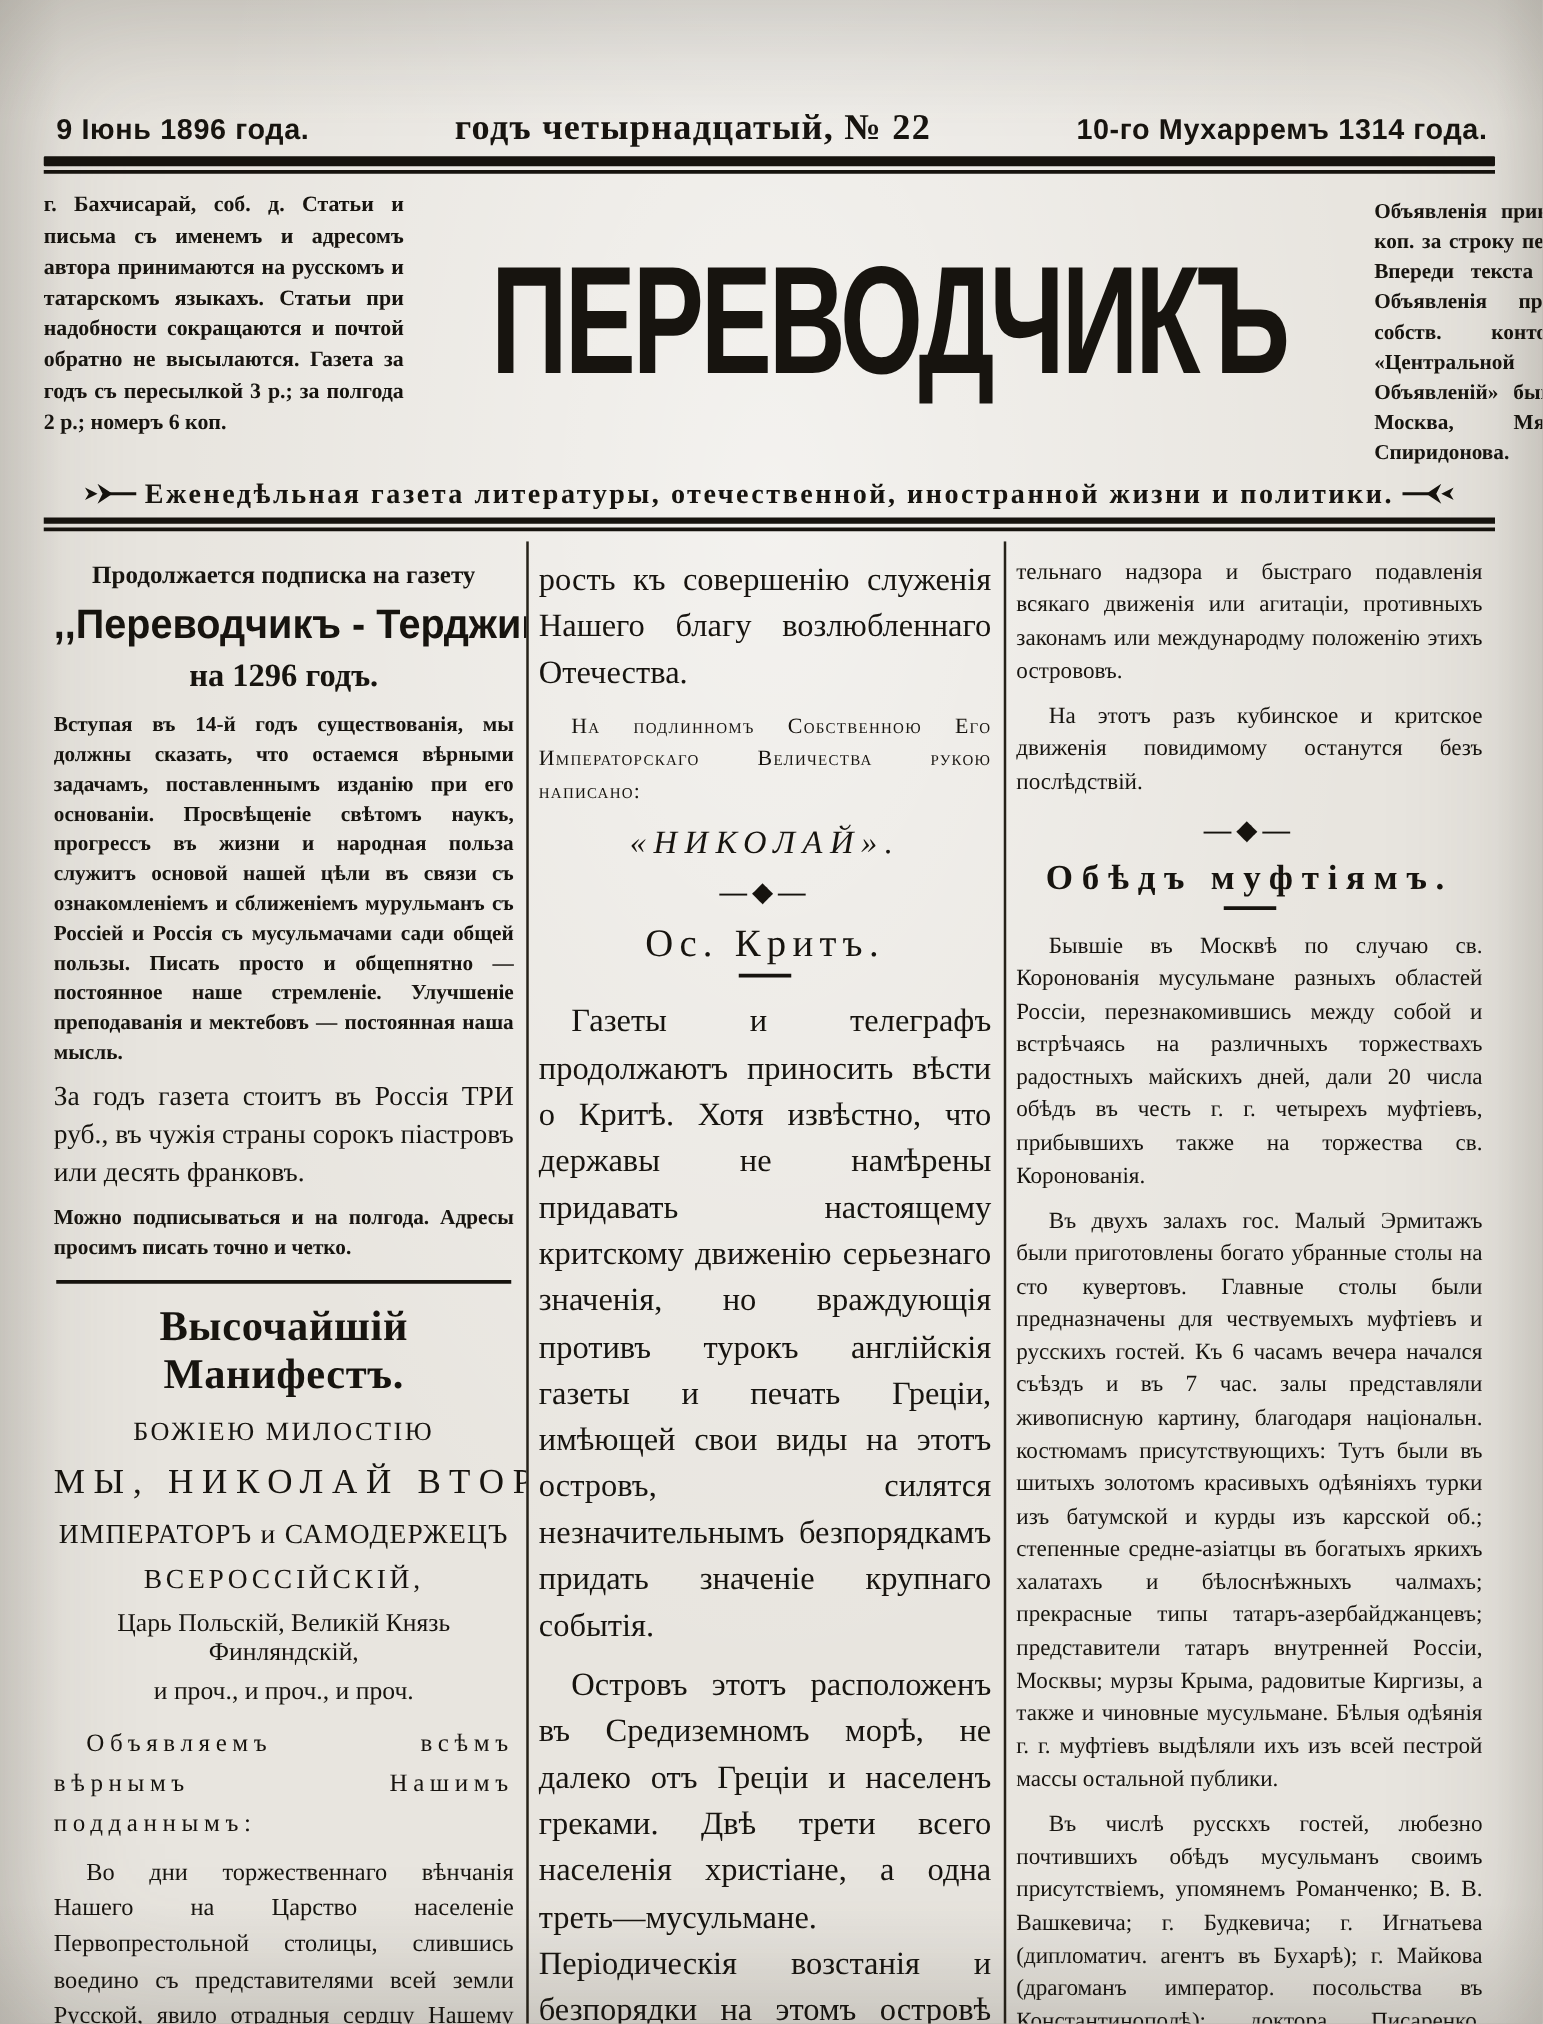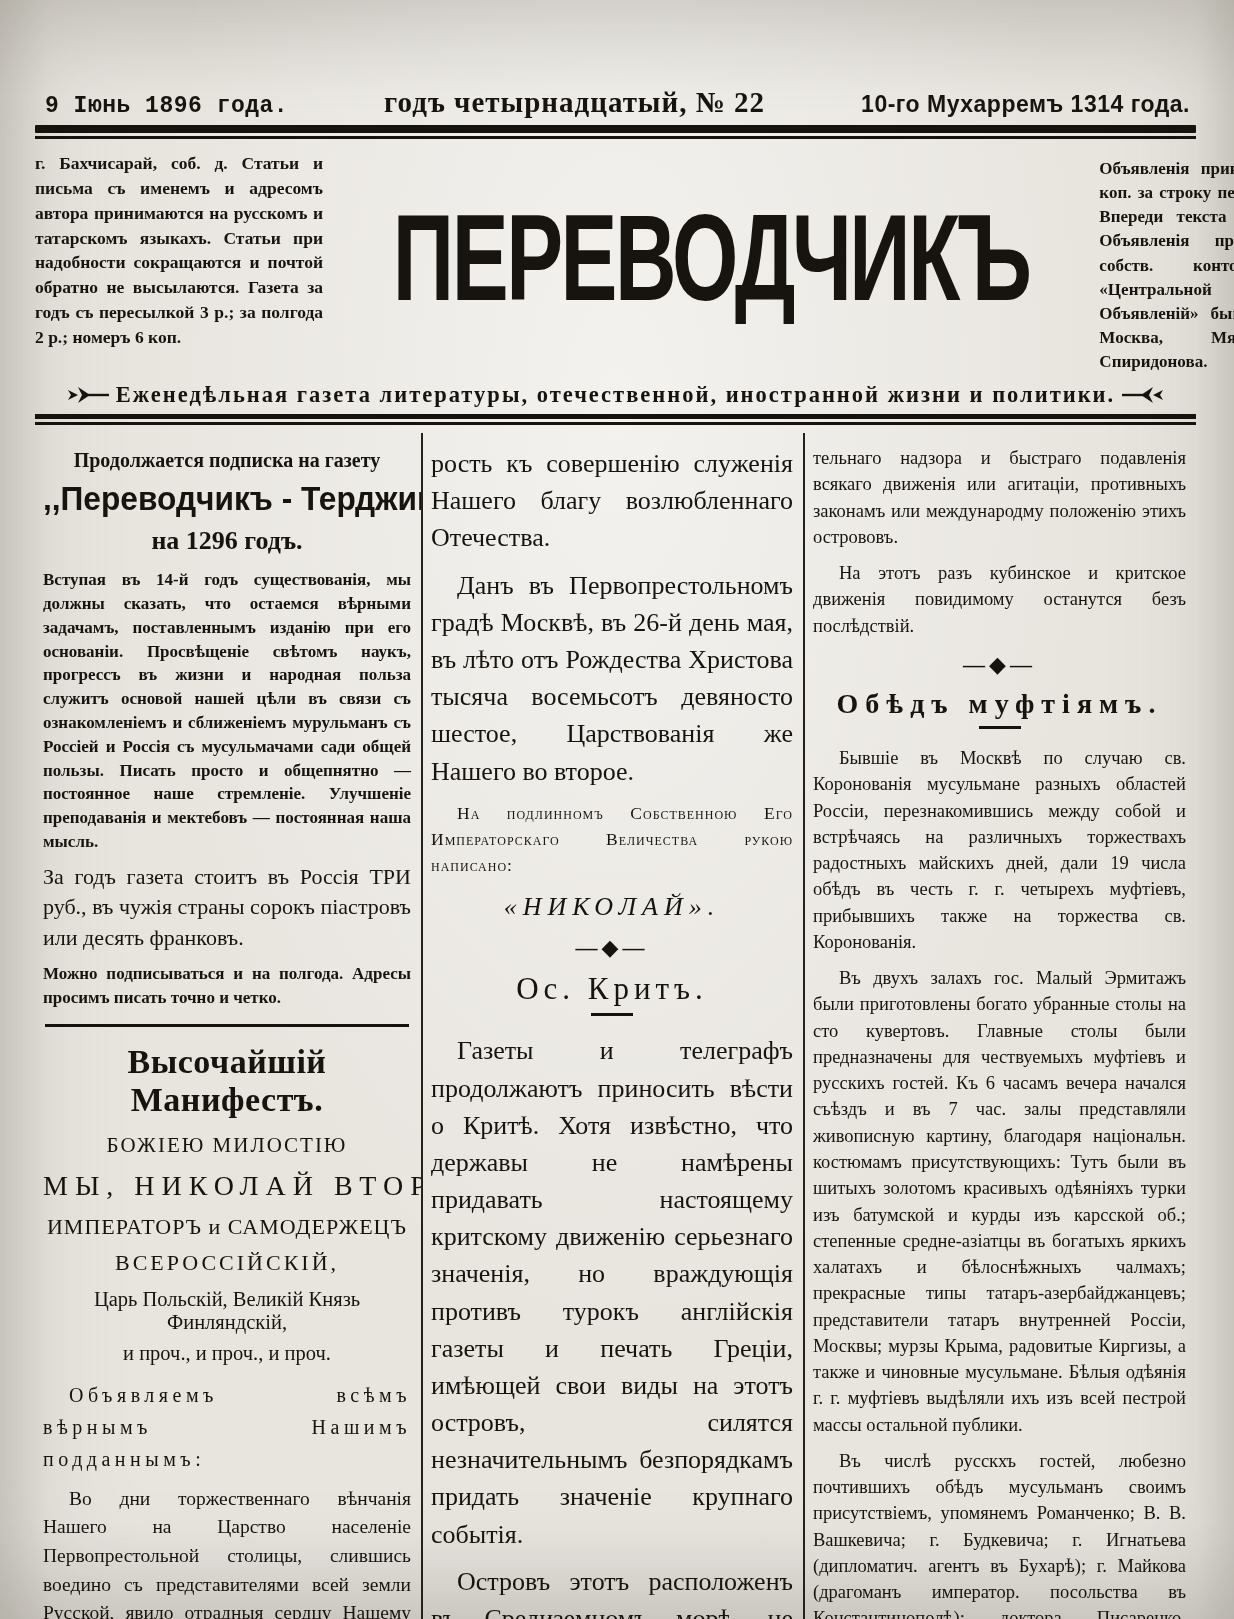--- a/index.html
+++ b/index.html
@@ -16,21 +16,21 @@
     color:#17140f;
     font-family:"Liberation Serif","DejaVu Serif",serif;
     -webkit-font-smoothing:antialiased;
   }
   .inner{padding:0 38px 0 35px;}
   
   .topline{
     display:flex;justify-content:space-between;align-items:baseline;
     padding:86px 6px 6px 10px;
   }
-  .topline .date-left{font-family:Liberation Mono, monospace;font-weight:bold;font-size:23px;letter-spacing:.5px;}
+  .topline .date-left{font-family:Liberation Sans, sans-serif;font-weight:bold;font-size:23px;letter-spacing:.5px;}
   .topline .issue{font-weight:bold;font-size:29px;letter-spacing:1px;}
   .topline .date-right{font-family:"Liberation Sans","DejaVu Sans",sans-serif;font-weight:bold;font-size:23px;letter-spacing:.5px;}
   .rule-thick{height:8px;background:#16130e;border-radius:1px;}
   .rule-thin{height:3px;background:#16130e;margin-top:3px;}
   .rule-mid{height:5px;background:#16130e;}
   
   .masthead{display:flex;align-items:stretch;margin-top:6px;}
   .mast-side{
     width:288px;flex:0 0 auto;
     font-weight:bold;font-size:17.5px;line-height:1.42;
@@ -153,37 +153,36 @@
         <div class="man-rus">ВСЕРОССІЙСКІЙ,</div>
         <div class="man-tsar">Царь Польскій, Великій Князь Финляндскій,</div>
         <div class="man-etc">и проч., и проч., и проч.</div>
         <p class="man-proclaim indent">Объявляемъ всѣмъ вѣрнымъ Нашимъ подданнымъ:</p>
         <p class="man-body indent">Во дни торжественнаго вѣнчанія Нашего на Царство населеніе Первопрестольной столицы, слившись воедино съ представителями всей земли Русской, явило отрадныя сердцу Нашему свидѣтельства одушевленной любви и беззавѣтой преданности народа своему Государю. Эти народныя чувства, издревле укрѣплявшія духъ Державныхъ Предковъ Нашихъ и въ годину радости, и въ годину печали, съ особенною силой выразились въ день народнаго праздника, послужили Намъ трогательнымъ утѣшеніемъ въ опечалившемъ Насъ, посреди свѣтлыхъ дней, несчастіи, постигшемъ многихъ изъ участниковъ празднества, а передъ лицомъ всей Россіи засвидѣтельствовали несокрушимость узъ, связующихъ Насъ съ любезнымъ и вѣрнымъ народомъ Нашимъ.</p>
 
       </div>
 
       <div class="col col2">
         <p class="body-text">рость къ совершенію служенія Нашего благу возлюбленнаго Отечества.</p>
-        <p class="body-text indent">Данъ въ Первопрестольномъ градѣ Москвѣ, въ 26-й день мая, въ лѣто отъ Рождества Христова тысяча восемьсотъ девяносто шестое, Царствованія же Нашего во второе.</p>
         <p class="sig-intro indent">На подлинномъ Собственною Его Императорскаго Величества рукою написано:</p>
         <div class="signature">«НИКОЛАЙ».</div>
         <div class="divider">—◆—</div>
         <div class="sec-title serif-caps">Ос. Критъ.</div>
         <div class="sec-dash"></div>
         <p class="body-text indent">Газеты и телеграфъ продолжаютъ приносить вѣсти о Критѣ. Хотя извѣстно, что державы не намѣрены придавать настоящему критскому движенію серьезнаго значенія, но враждующія противъ турокъ англійскія газеты и печать Греціи, имѣющей свои виды на этотъ островъ, силятся незначительнымъ безпорядкамъ придать значеніе крупнаго событія.</p>
         <p class="body-text indent">Островъ этотъ расположенъ въ Средиземномъ морѣ, не далеко отъ Греціи и населенъ греками. Двѣ трети всего населенія христіане, а одна треть—мусульмане. Періодическія возстанія и безпорядки на этомъ островѣ очень напоминаютъ далекую Кубу. Населеніе ос. Кубы, тоже періодически возстаетъ противъ Испаніи, которой принадлежитъ и каждый разъ возстаніе кубинцевъ возбуждаетъ общественное мнѣніе американцевъ, котовые желали бы видѣть Кубу принадлежащей Америкѣ. Не тайна, что кубинцы получаютъ изъ Америки нравственную и матеріальную поддержку для агитаціи и борьбы противъ испанскаго владычества. Нѣчто аналогичное наблюдается также на ос. Критѣ. Единичный разбой или уличная драка между мусульманиномъ и грекомъ отзывается въ Греціи какъ цѣлое событіе и Критъ служитъ постояннымъ большимъ мѣстомъ ея общественнаго мнѣнія. Критяне съ своей стороны естественно тяготѣютъ къ Греціи и каждый эллинъ легко можетъ разыграть на островѣ роль агитатора или подстрекателя.</p>
 
       </div>
 
       <div class="col col3">
         <p class="col3-text">тельнаго надзора и быстраго подавленія всякаго движенія или агитаціи, противныхъ законамъ или международму положенію этихъ острововъ.</p>
         <p class="col3-text indent">На этотъ разъ кубинское и критское движенія повидимому останутся безъ послѣдствій.</p>
         <div class="divider">—◆—</div>
         <div class="dinner-title">Обѣдъ муфтіямъ.</div>
         <div class="sec-dash"></div>
-        <p class="col3-text indent">Бывшіе въ Москвѣ по случаю св. Коронованія мусульмане разныхъ областей Россіи, перезнакомившись между собой и встрѣчаясь на различныхъ торжествахъ радостныхъ майскихъ дней, дали 19 числа обѣдъ въ честь г. г. четырехъ муфтіевъ, прибывшихъ также на торжества св. Коронованія.</p>
+        <p class="col3-text indent">Бывшіе въ Москвѣ по случаю св. Коронованія мусульмане разныхъ областей Россіи, перезнакомившись между собой и встрѣчаясь на различныхъ торжествахъ радостныхъ майскихъ дней, дали 20 числа обѣдъ въ честь г. г. четырехъ муфтіевъ, прибывшихъ также на торжества св. Коронованія.</p>
         <p class="col3-text indent">Въ двухъ залахъ гос. Малый Эрмитажъ были приготовлены богато убранные столы на сто кувертовъ. Главные столы были предназначены для чествуемыхъ муфтіевъ и русскихъ гостей. Къ 6 часамъ вечера начался съѣздъ и въ 7 час. залы представляли живописную картину, благодаря національн. костюмамъ присутствующихъ: Тутъ были въ шитыхъ золотомъ красивыхъ одѣяніяхъ турки изъ батумской и курды изъ карсской об.; степенные средне-азіатцы въ богатыхъ яркихъ халатахъ и бѣлоснѣжныхъ чалмахъ; прекрасные типы татаръ-азербайджанцевъ; представители татаръ внутренней Россіи, Москвы; мурзы Крыма, радовитые Киргизы, а также и чиновные мусульмане. Бѣлыя одѣянія г. г. муфтіевъ выдѣляли ихъ изъ всей пестрой массы остальной публики.</p>
         <p class="col3-text indent">Въ числѣ русскхъ гостей, любезно почтившихъ обѣдъ мусульманъ своимъ присутствіемъ, упомянемъ Романченко; В. В. Вашкевича; г. Будкевича; г. Игнатьева (дипломатич. агентъ въ Бухарѣ); г. Майкова (драгоманъ император. посольства въ Константинополѣ); доктора Писаренко, редактора газеты «Крымъ» Н. Н. Балабуга. Интересуясь русскими инородцами, на обѣдѣ этомъ въ качествѣ случайнаго гости былъ также корреспондентъ англійской газеты «Стандаръ», довольно сносно говорящій по русски. Собраніе мусульманъ, и, въ особенности, ихъ рѣчи видимо произвели на англичанина сильное впечатлѣніе, какъ въ пользу мусульманъ, такъ и въ пользу рус-</p>
       </div>
 
     </div>
   </div>
 </div>
 
 </body></html>

